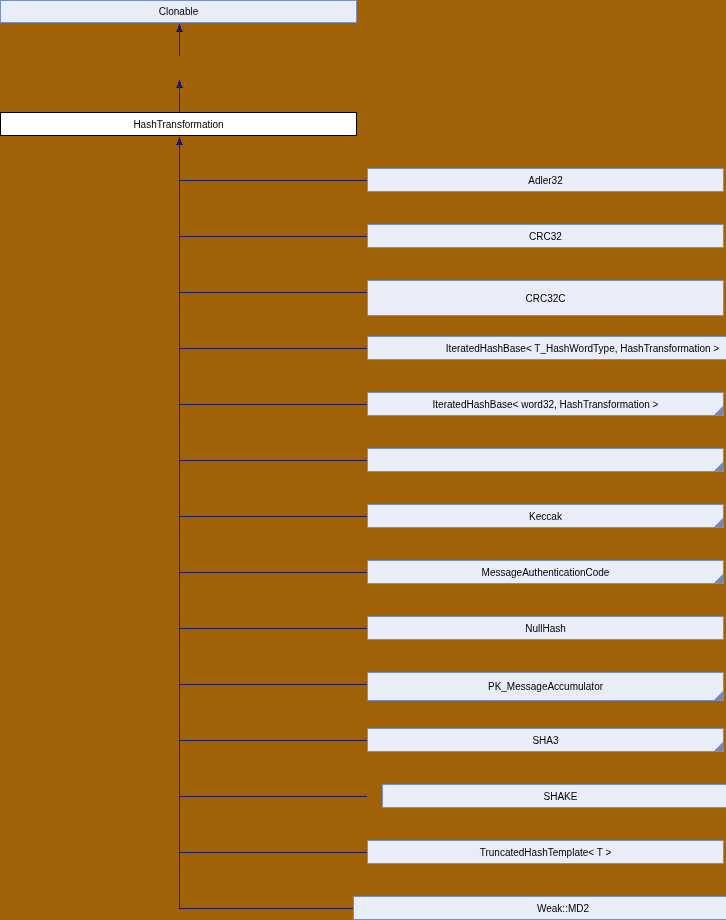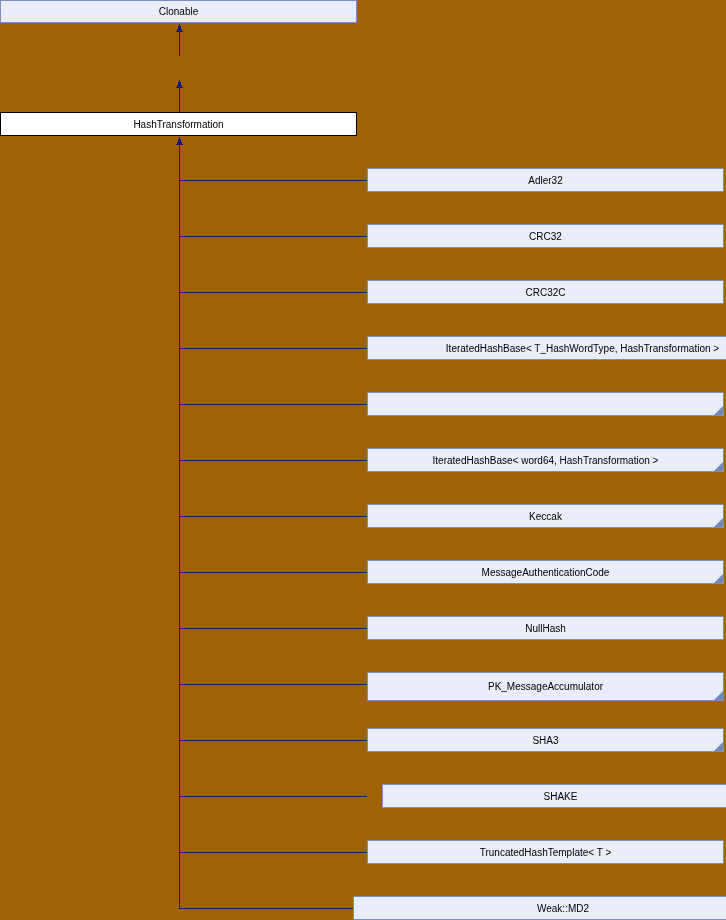--- a/index.html
+++ b/index.html
@@ -84,32 +84,32 @@
     <span class="label">HashTransformation</span>
   </div>
 
   <div id="children">
       <div class="node" style="left: 367px; top: 168px; width: 357px; height: 24px;">
     <span class="label">Adler32</span>
   </div>
       <div class="node" style="left: 367px; top: 224px; width: 357px; height: 24px;">
     <span class="label">CRC32</span>
   </div>
-      <div class="node" style="left: 367px; top: 280px; width: 357px; height: 24px; text-align: center;">
+      <div class="node" style="left: 367px; top: 280px; width: 357px; height: 36px; text-align: center;">
     <span class="label">CRC32C</span>
   </div>
       <div class="node" style="left: 367px; top: 336px; width: 431px; height: 24px;">
     <span class="label">IteratedHashBase&lt; T_HashWordType, HashTransformation &gt;</span>
   <span class="corner"></span>
       </div>
       <div class="node" style="left: 367px; top: 392px; width: 357px; height: 24px;">
+    <span class="label">IteratedHashBase&lt; word32, HashTransformation &gt;</span>
   <span class="corner"></span>
       </div>
       <div class="node" style="left: 367px; top: 448px; width: 357px; height: 24px;">
-    <span class="label">IteratedHashBase&lt; word64, HashTransformation &gt;</span>
   <span class="corner"></span>
       </div>
       <div class="node" style="left: 367px; top: 504px; width: 357px; height: 24px;">
     <span class="label">Keccak</span>
   <span class="corner"></span>
       </div>
       <div class="node" style="left: 367px; top: 560px; width: 357px; height: 24px;">
     <span class="label">MessageAuthenticationCode</span>
   <span class="corner"></span>
       </div>

